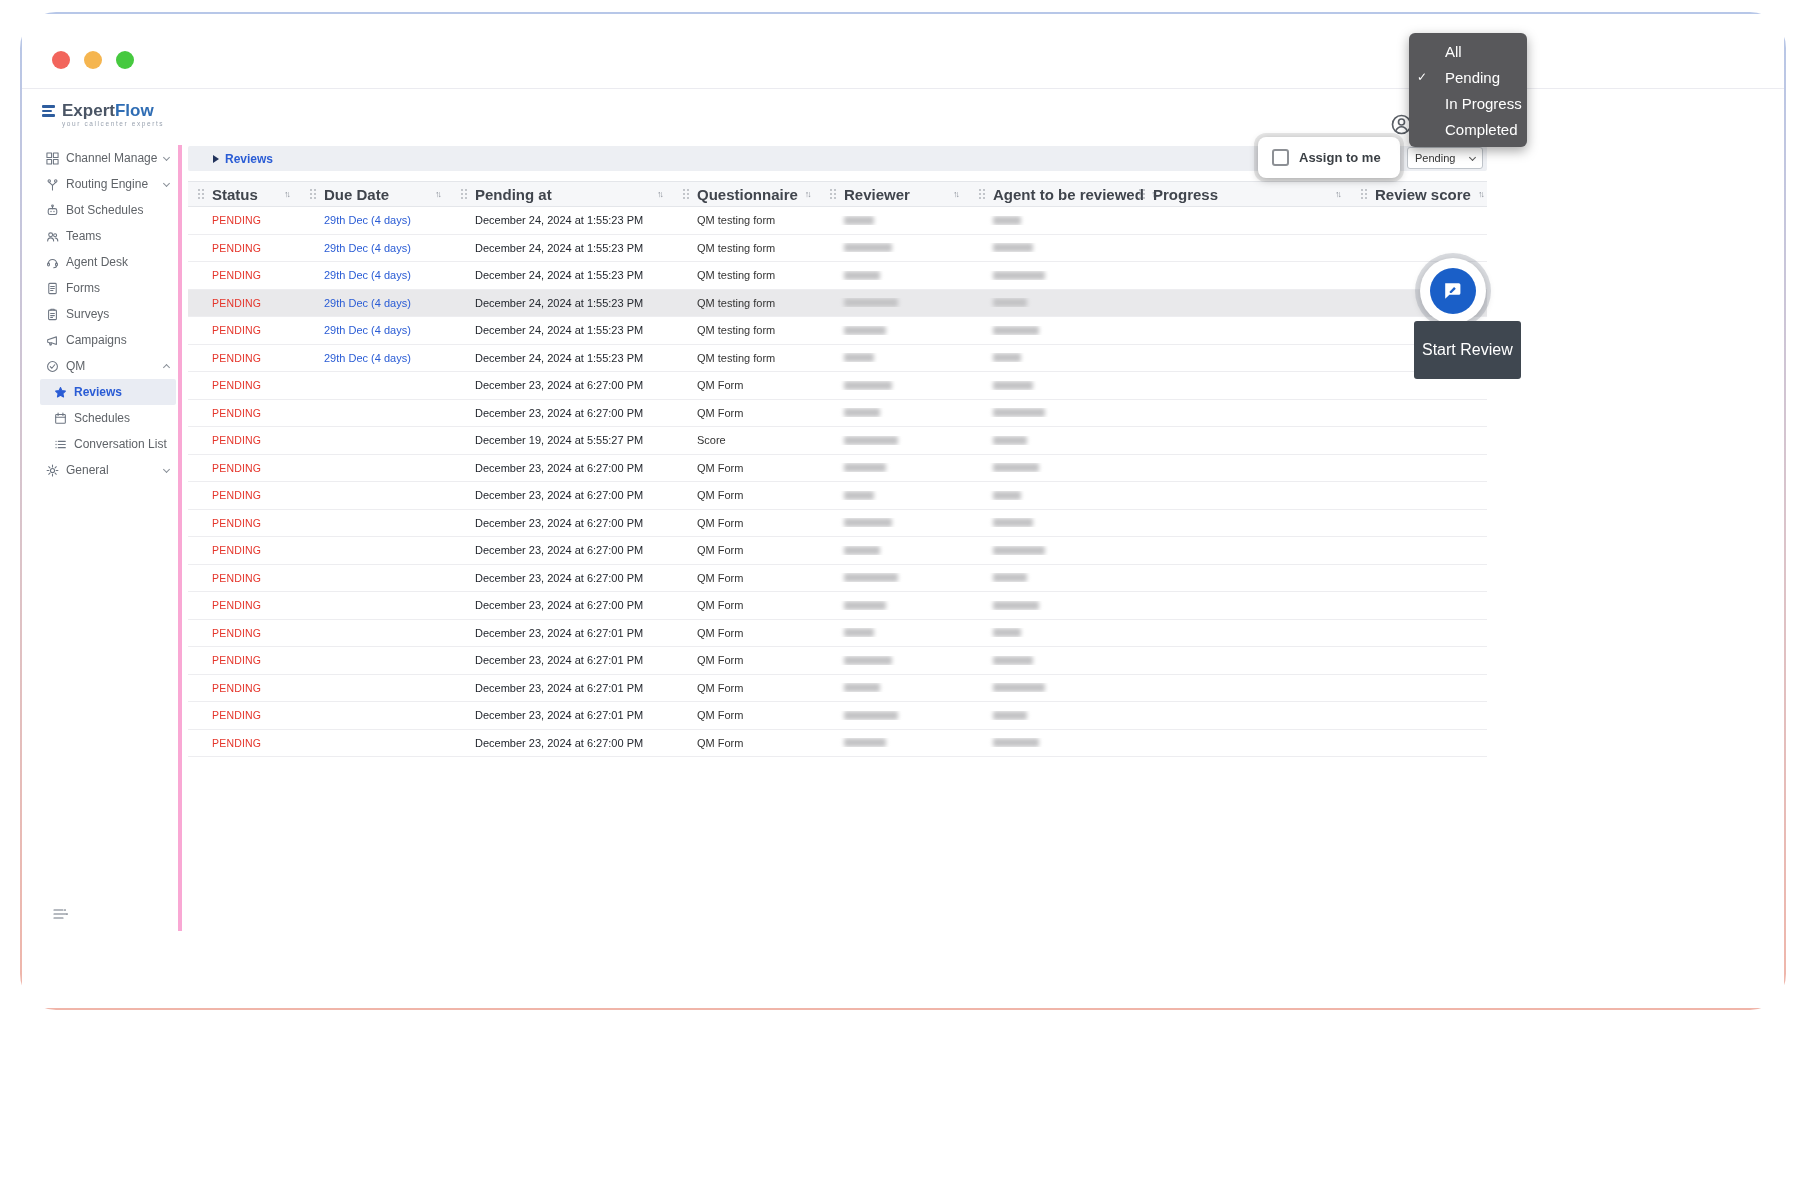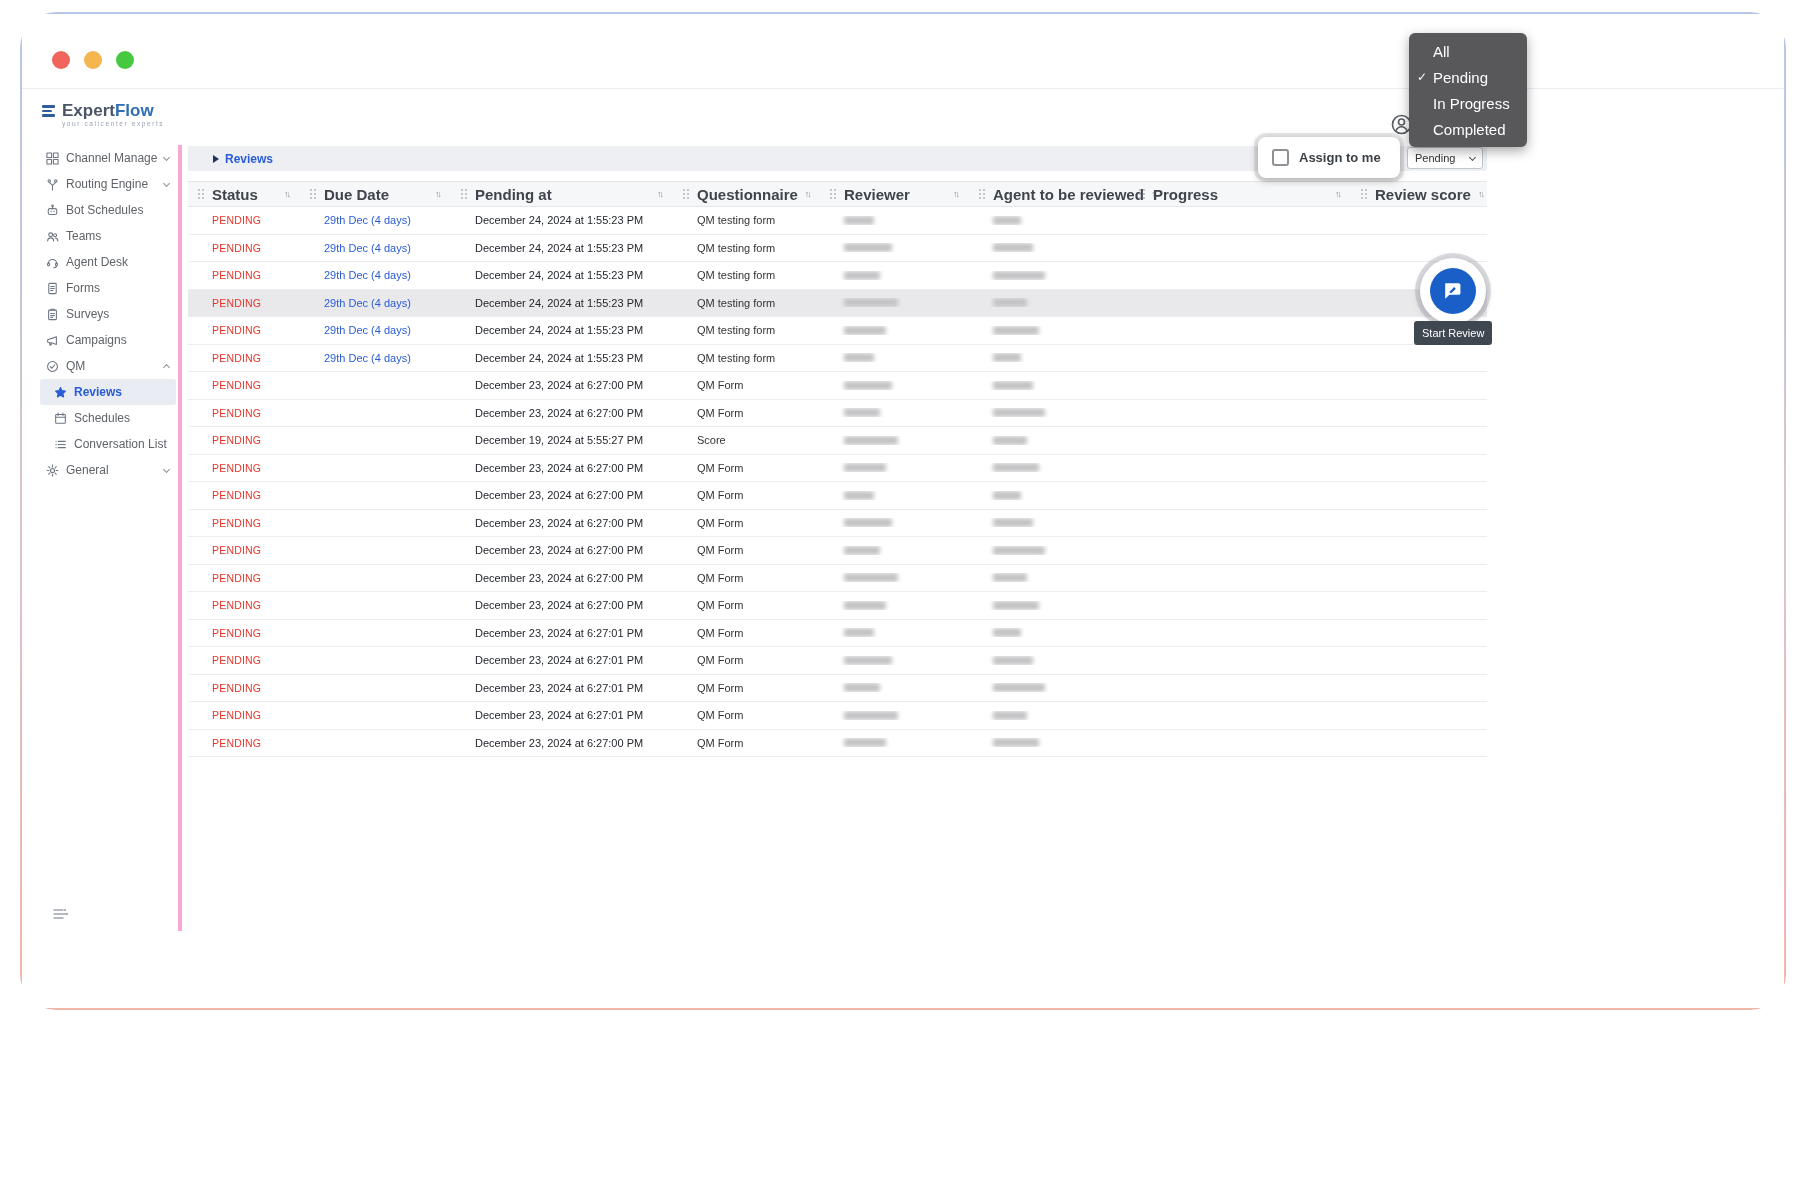--- a/index.html
+++ b/index.html
@@ -93,33 +93,33 @@
   .pg-chevron.next{color:#2b2f33;font-weight:700;}
   .page{width:22px;height:22px;border:none;background:transparent;border-radius:4px;font-size:11px;color:#33373c;cursor:pointer;font-family:inherit;}
   .page.active{background:#dfe3e8;font-weight:700;}
   .pg-show{font-size:10px;color:#33373c;margin-left:4px;}
   .pg-size{display:flex;align-items:center;gap:4px;font-size:10.5px;color:#33373c;background:#f0f2f4;border-radius:3px;padding:3px 6px;cursor:pointer;}
   .pg-size .chev{border-color:#555;}
 
   
   .status-menu{position:absolute;left:1409px;top:33px;width:118px;background:var(--menu-bg);border-radius:6px;
     box-shadow:0 4px 12px rgba(0,0,0,.35);padding:5px 0;z-index:60;}
-  .menu-item{height:26px;display:flex;align-items:center;color:#fff;font-size:15px;padding-left:24px;position:relative;cursor:pointer;}
+  .menu-item{height:26px;display:flex;align-items:center;color:#fff;font-size:15px;padding-left:36px;position:relative;cursor:pointer;}
   .menu-item .check{position:absolute;left:8px;font-size:12px;}
 
   .assign-box{position:absolute;left:1258px;top:137px;width:142px;height:41px;background:#fff;border-radius:8px;z-index:55;
     box-shadow:0 0 0 4px rgba(130,130,130,.18),0 2px 8px rgba(0,0,0,.3);display:flex;align-items:center;gap:10px;padding-left:14px;}
   .assign-check{width:17px;height:17px;border:2px solid #8d9095;border-radius:3px;background:#fff;cursor:pointer;flex:0 0 17px;}
   .assign-label{font-size:13px;font-weight:700;color:#3a3f44;white-space:nowrap;}
 
   .fab-halo{position:absolute;left:1420px;top:258px;width:66px;height:66px;border-radius:50%;background:#fff;z-index:55;
     box-shadow:0 0 0 5px rgba(150,155,165,.35),0 2px 8px rgba(0,0,0,.25);display:flex;align-items:center;justify-content:center;}
   .fab{width:46px;height:46px;border-radius:50%;background:var(--fab);display:flex;align-items:center;justify-content:center;cursor:pointer;}
   .fab svg{width:20px;height:20px;}
-  .fab-tooltip{position:absolute;left:1414px;top:321px;background:#3f4750;color:#fff;font-size:11px;padding:6px 8px;border-radius:3px;z-index:56;white-space:nowrap;}
+  .fab-tooltip{position:absolute;left:1414px;top:321px;background:#3f4750;color:#fff;font-size:16px;padding:20px 8px;border-radius:3px;z-index:56;white-space:nowrap;}
 </style>
 </head>
 <body>
 
 <div class="canvas">
 
   <div class="outer-frame">
     <div class="outer-inner">
 
       <div class="chrome">

